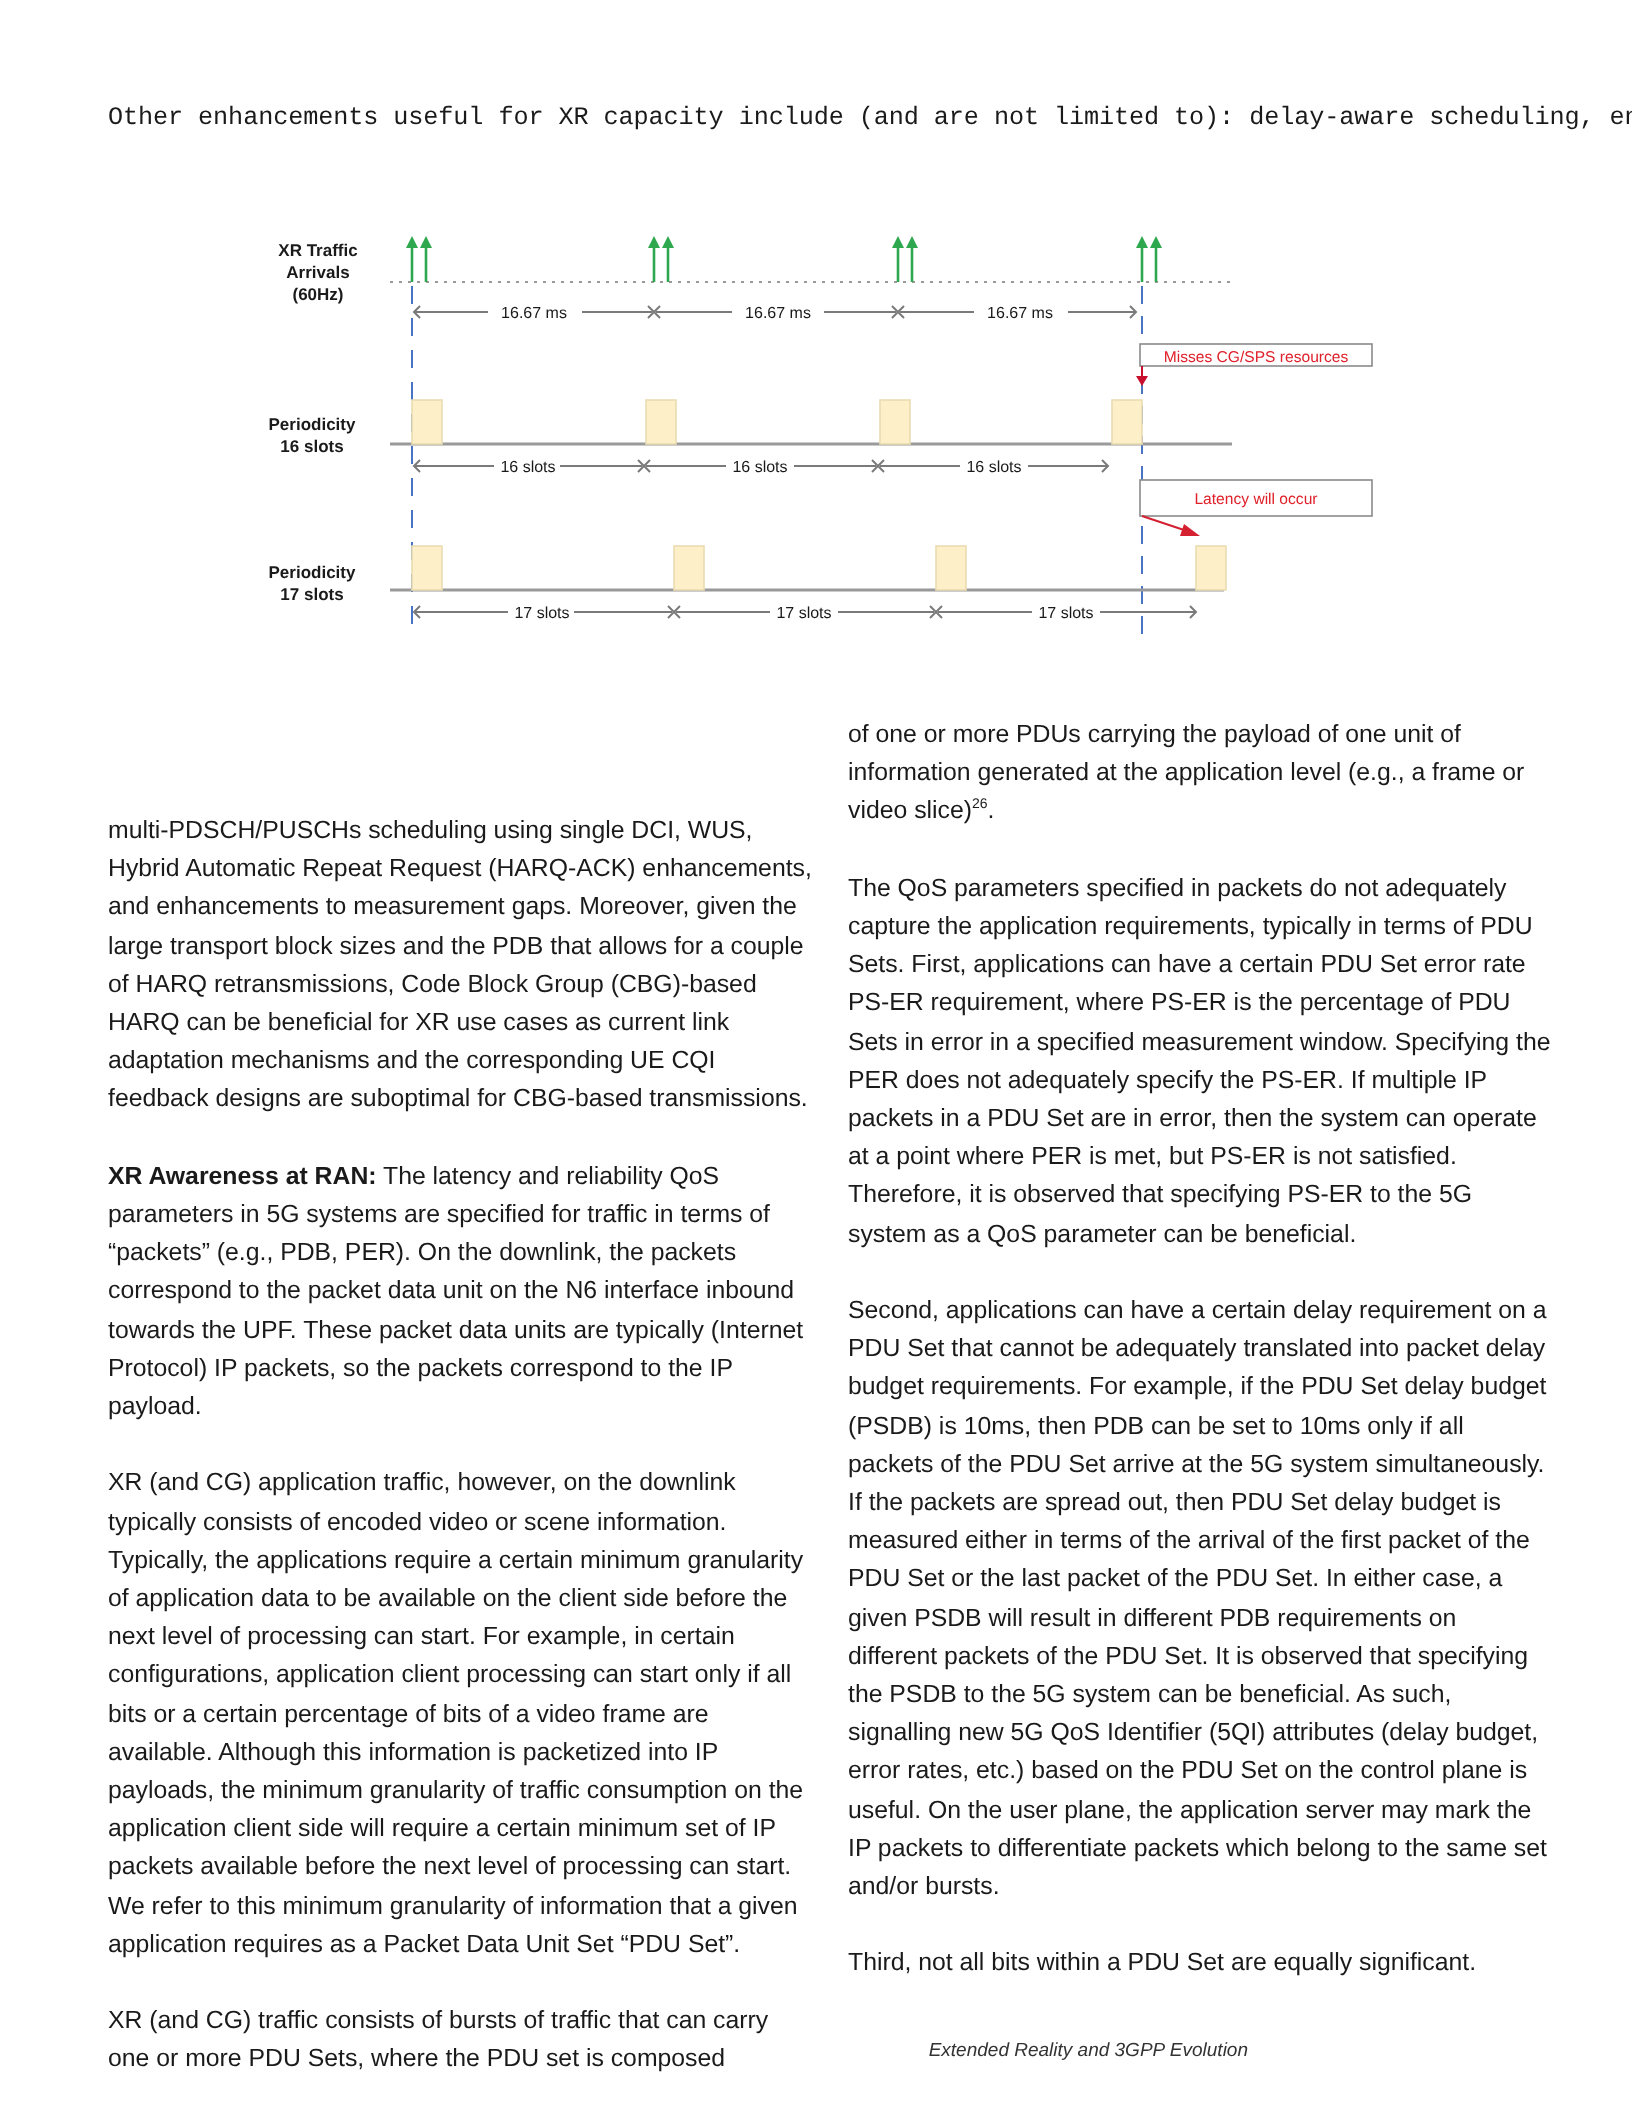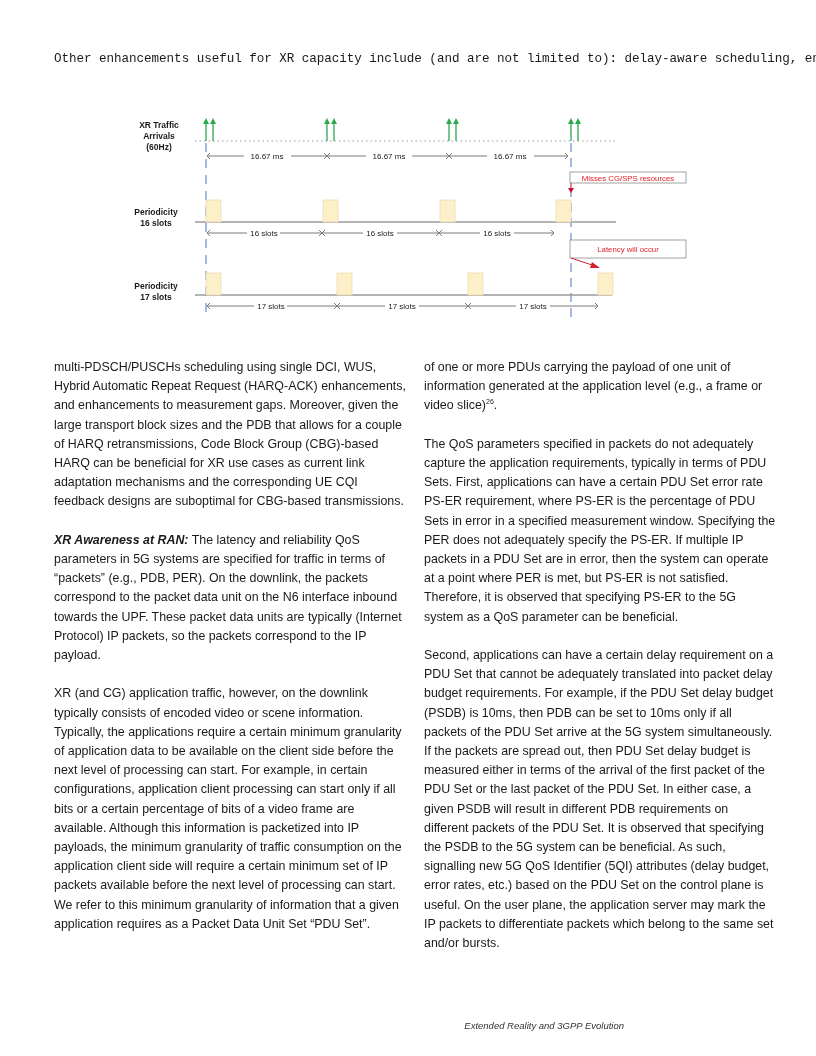--- a/index.html
+++ b/index.html
@@ -3,25 +3,25 @@
 <meta charset="utf-8">
 <style>
   html, body { margin: 0; padding: 0; background: #ffffff; }
   body { width: 816px; height: 1056px; position: relative; overflow: hidden;
          font-family: "Liberation Sans", "DejaVu Sans", sans-serif; color: #1a1a1a; }
   .intro { position: absolute; left: 54px; top: 50px; width: 720px; font-size: 12.6px;
            line-height: 18px; white-space: nowrap; letter-spacing: -0.05px; font-family: Liberation Mono, monospace; }
   .figure { position: absolute; left: 0; top: 100px; width: 708px; height: 230px; }
   .figure svg { position: absolute; left: 0; top: 0; }
   .col { position: absolute; top: 358px; font-size: 12.4px; line-height: 19.2px; }
-  .col.left { left: 54px; width: 352px; }
+  .col.left { left: 54px; width: 352px; margin-top: 48px; }
   .col.right { left: 424px; width: 352px; }
   .col p { margin: 0 0 19.2px 0; }
   .col p.last { margin-bottom: 0; }
-  .bold { font-weight: bold; font-style: italic; }
+  .bold { font-weight: bold; }
   sup { font-size: 7px; line-height: 0; vertical-align: super; }
   .footer { position: absolute; top: 1020px; left: 0; width: 716px; height: 16px; font-size: 9.5px; }
   .footer .title { position: absolute; right: 92px; top: 0; font-style: italic; color: #333; }
   .footer .page { position: absolute; right: 50px; top: 0; font-weight: bold; color: #222; font-size: 10px; margin-top: 48px; }
 </style>
 </head>
 <body>
 
 <div class="intro">Other enhancements useful for XR capacity include (and are not limited to): delay-aware scheduling, enhancements to</div>
 
@@ -157,24 +157,26 @@
       <text x="402" y="309">17 slots</text>
       <text x="533" y="309">17 slots</text>
     </g>
   </svg>
 </div>
 
 <div class="col left">
   <p>multi-PDSCH/PUSCHs scheduling using single DCI, WUS, Hybrid Automatic Repeat Request (HARQ-ACK) enhancements, and enhancements to measurement gaps. Moreover, given the large transport block sizes and the PDB that allows for a couple of HARQ retransmissions, Code Block Group (CBG)-based HARQ can be beneficial for XR use cases as current link adaptation mechanisms and the corresponding UE CQI feedback designs are suboptimal for CBG-based transmissions.</p>
   <p><span class="bold">XR Awareness at RAN:</span><span> The latency and reliability QoS parameters in 5G systems are specified for traffic in terms of “packets” (e.g., PDB, PER). On the downlink, the packets correspond to the packet data unit on the N6 interface inbound towards the UPF. These packet data units are typically (Internet Protocol) IP packets, so the packets correspond to the IP payload.</span></p>
   <p>XR (and CG) application traffic, however, on the downlink typically consists of encoded video or scene information. Typically, the applications require a certain minimum granularity of application data to be available on the client side before the next level of processing can start. For example, in certain configurations, application client processing can start only if all bits or a certain percentage of bits of a video frame are available. Although this information is packetized into IP payloads, the minimum granularity of traffic consumption on the application client side will require a certain minimum set of IP packets available before the next level of processing can start. We refer to this minimum granularity of information that a given application requires as a Packet Data Unit Set “PDU Set”.</p>
+  <p class="last">XR (and CG) traffic consists of bursts of traffic that can carry one or more PDU Sets, where the PDU set is composed</p>
 </div>
 
 <div class="col right">
   <p><span>of one or more PDUs carrying the payload of one unit of information generated at the application level (e.g., a frame or video slice)</span><sup>26</sup><span>.</span></p>
   <p>The QoS parameters specified in packets do not adequately capture the application requirements, typically in terms of PDU Sets. First, applications can have a certain PDU Set error rate PS-ER requirement, where PS-ER is the percentage of PDU Sets in error in a specified measurement window. Specifying the PER does not adequately specify the PS-ER. If multiple IP packets in a PDU Set are in error, then the system can operate at a point where PER is met, but PS-ER is not satisfied. Therefore, it is observed that specifying PS-ER to the 5G system as a QoS parameter can be beneficial.</p>
   <p>Second, applications can have a certain delay requirement on a PDU Set that cannot be adequately translated into packet delay budget requirements. For example, if the PDU Set delay budget (PSDB) is 10ms, then PDB can be set to 10ms only if all packets of the PDU Set arrive at the 5G system simultaneously. If the packets are spread out, then PDU Set delay budget is measured either in terms of the arrival of the first packet of the PDU Set or the last packet of the PDU Set. In either case, a given PSDB will result in different PDB requirements on different packets of the PDU Set. It is observed that specifying the PSDB to the 5G system can be beneficial. As such, signalling new 5G QoS Identifier (5QI) attributes (delay budget, error rates, etc.) based on the PDU Set on the control plane is useful. On the user plane, the application server may mark the IP packets to differentiate packets which belong to the same set and/or bursts.</p>
+  <p class="last">Third, not all bits within a PDU Set are equally significant.</p>
 </div>
 
 <div class="footer">
   <span class="title">Extended Reality and 3GPP Evolution</span>
   <span class="page">21</span>
 </div>
 
 </body></html>

